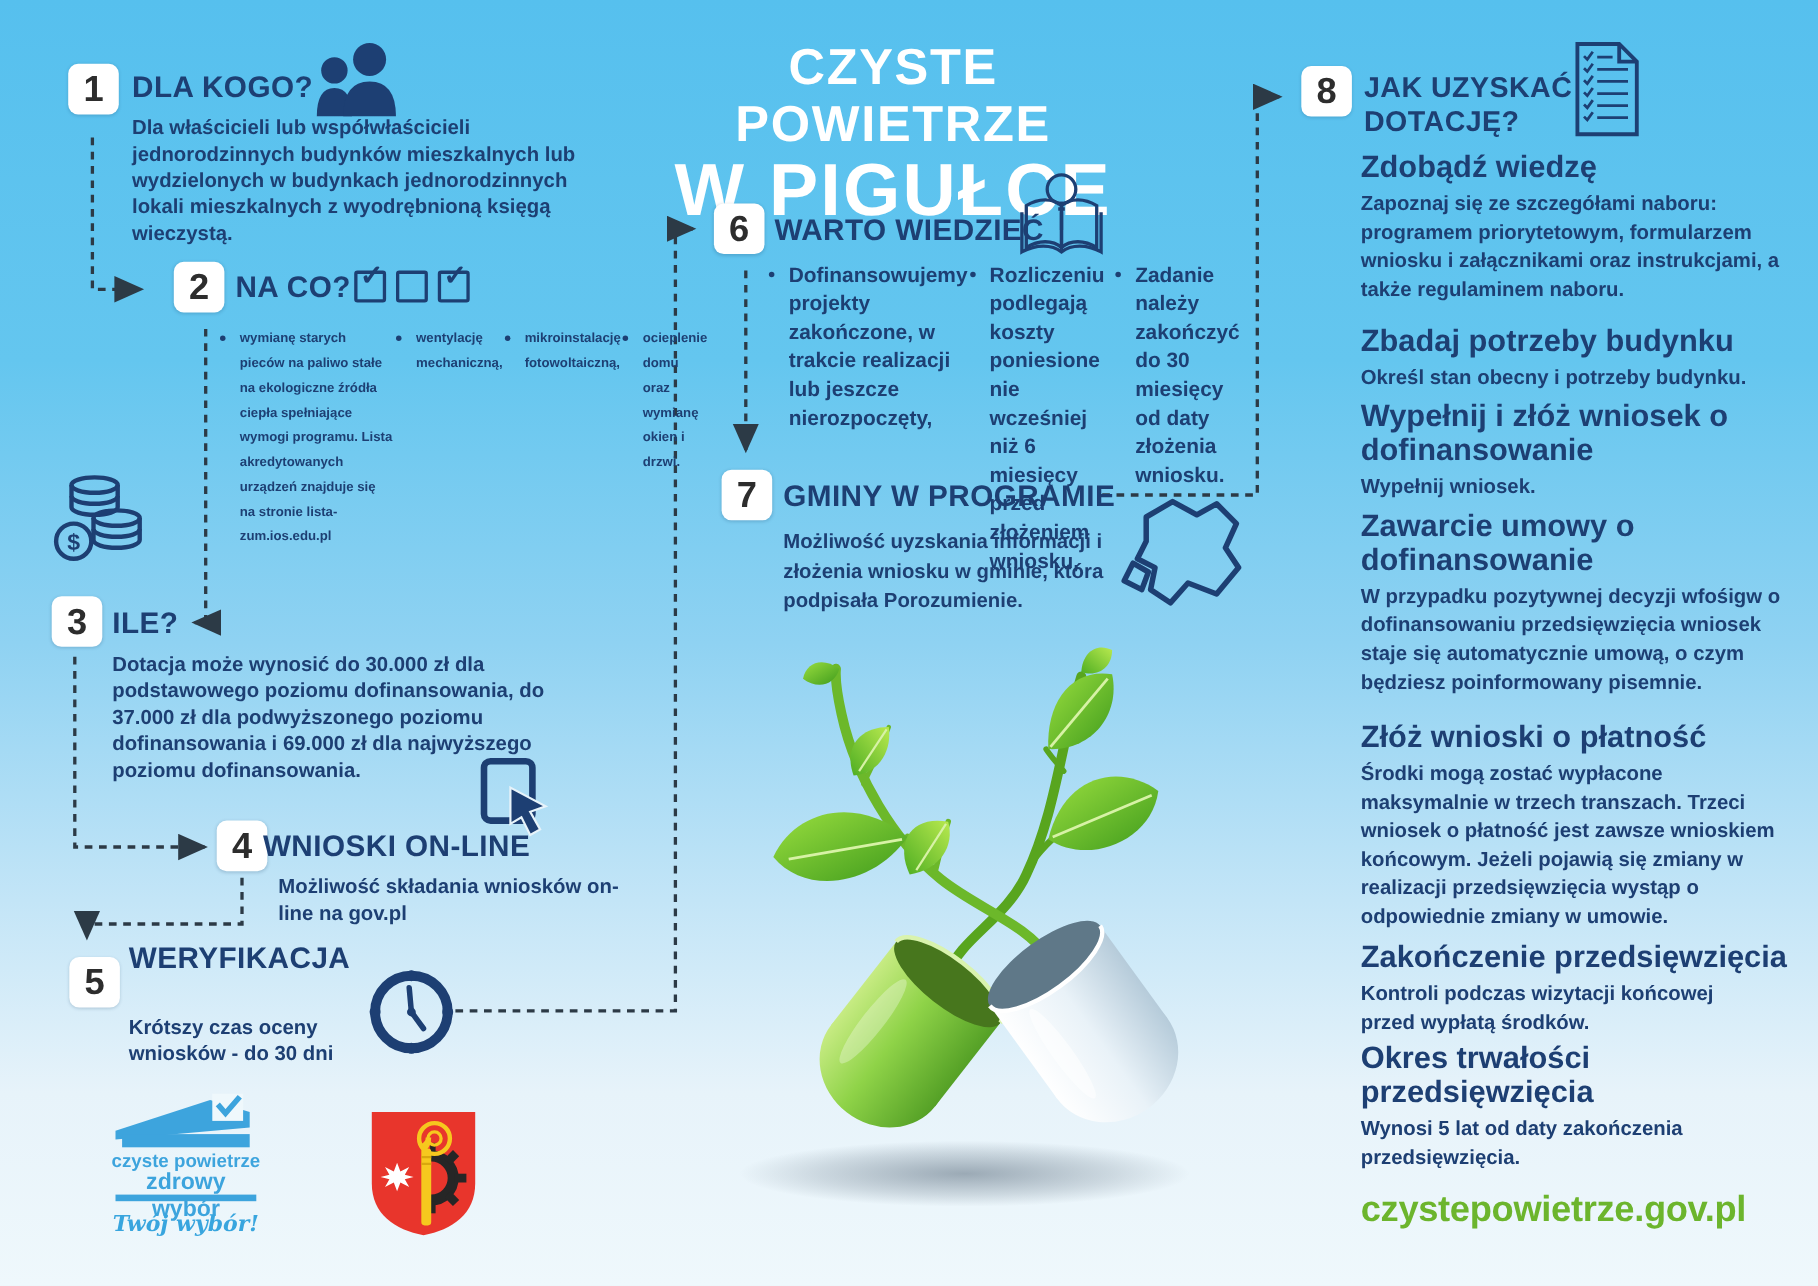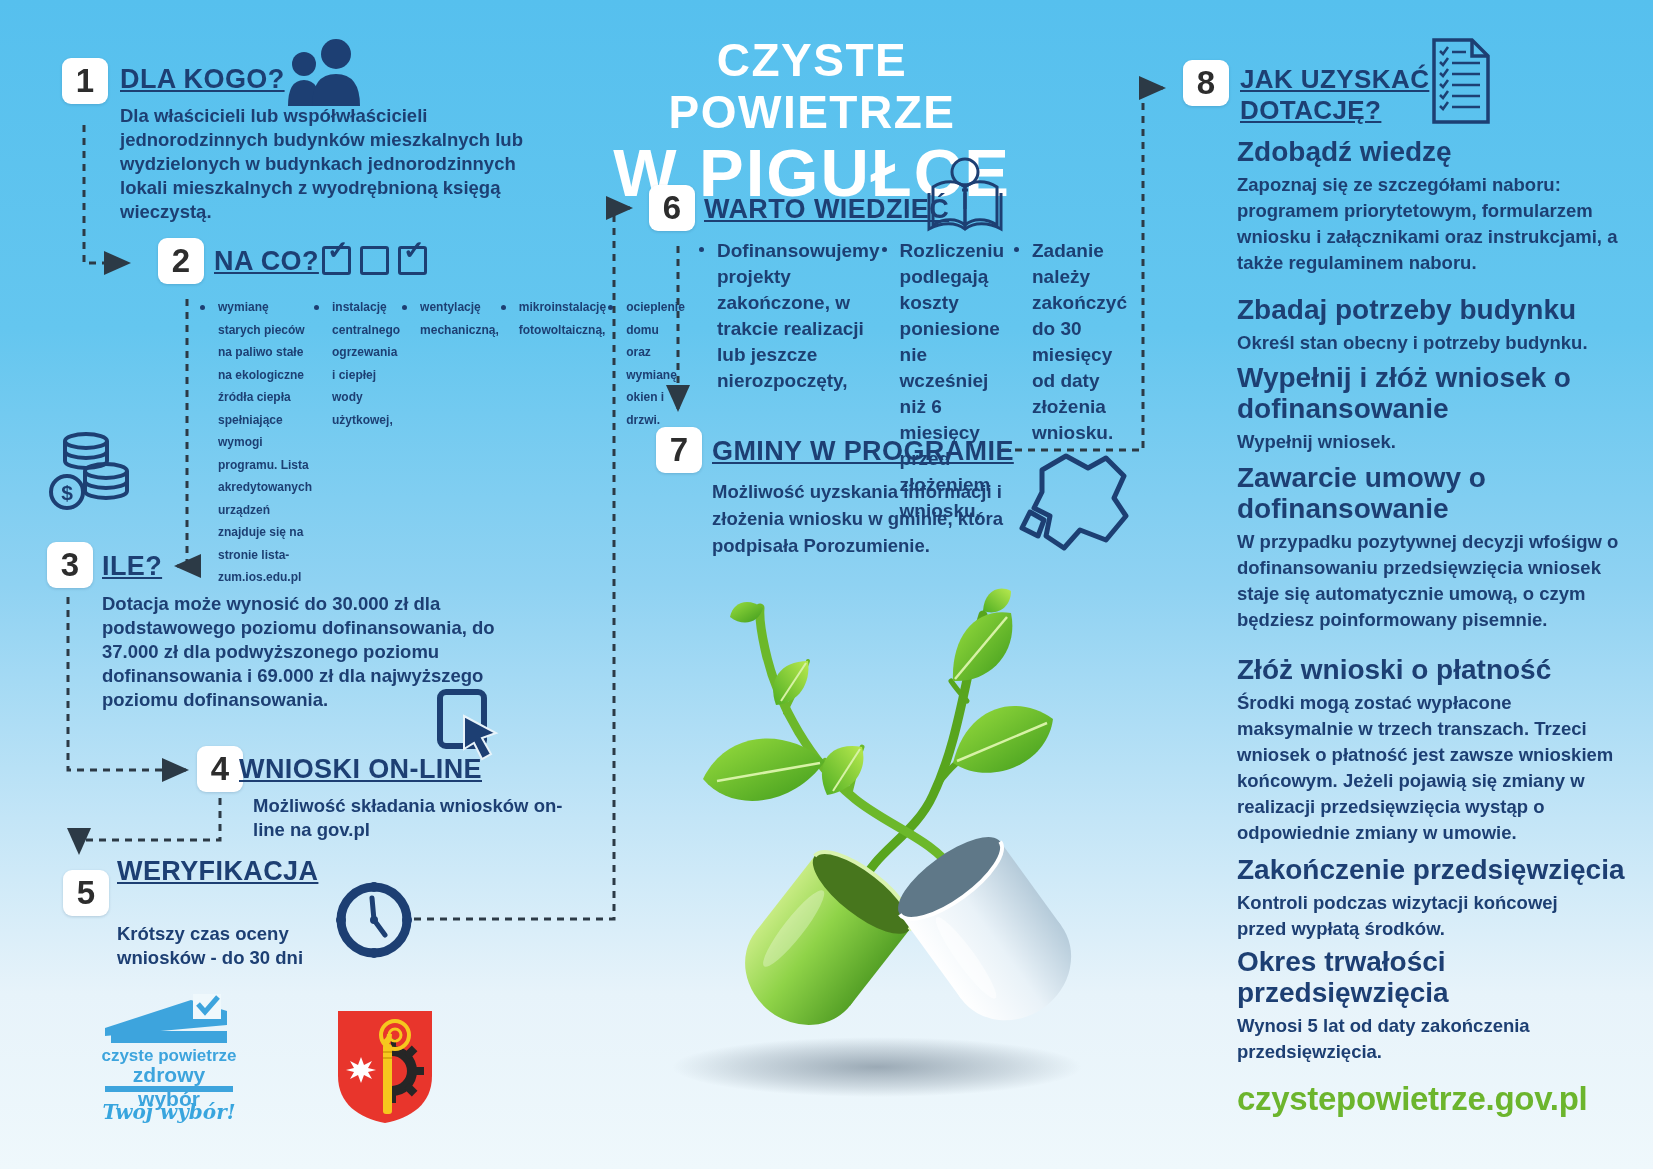--- a/index.html
+++ b/index.html
@@ -3,21 +3,21 @@
 <meta charset="utf-8">
 <style>
   html,body{margin:0;padding:0;background:#dfeef7;}
   .stage{position:relative;width:1653px;height:1169px;overflow:hidden;
     background:linear-gradient(180deg,#56c0ee 0%,#64c6ef 28%,#8fd2f2 50%,#c3e5f7 70%,#e7f3fa 85%,#eff8fc 100%);
     font-family:"Liberation Sans",sans-serif;}
   .abs{position:absolute;}
   .numbox{position:absolute;width:46px;height:46px;background:#ffffff;border-radius:9px;
     display:flex;align-items:center;justify-content:center;font-size:33px;font-weight:800;color:#2d2d2d;
     box-shadow:0 1px 3px rgba(10,50,90,.18);}
-  .h{position:absolute;color:#1d3f73;font-weight:800;font-size:27px;letter-spacing:.4px;white-space:nowrap;text-decoration:underline;}
+  .h{position:absolute;color:#1d3f73;font-weight:800;font-size:27px;letter-spacing:.4px;white-space:nowrap;}
   .txt{position:absolute;color:#1d3f73;font-weight:700;font-size:18.5px;line-height:24px;}
   .blist{position:absolute;display:flex;flex-direction:row;color:#1d3f73;font-weight:700;}
   .bi{display:flex;align-items:flex-start;}
   .bi .dot{flex:0 0 auto;width:5px;height:5px;border-radius:50%;background:#1d3f73;margin:9px 13px 0 2px;}
   .s2list{font-size:12px;line-height:22.5px;width:445px;}
   .s6list{font-size:19px;line-height:26px;width:430px;}
   .cbrow{position:absolute;display:flex;gap:9px;}
   .cbx{width:23px;height:23px;border:3.5px solid #1d3f73;border-radius:3px;position:relative;}
   .cbx .ck{position:absolute;left:2px;top:-12px;color:#1d3f73;font-size:26px;font-weight:900;line-height:1;}
   .title{position:absolute;left:578px;top:34px;width:468px;text-align:center;color:#ffffff;font-weight:800;}
@@ -78,24 +78,20 @@
       </span>
     <span class="cbx"></span>
     <span class="cbx">
         <span class="ck">✓</span>
       </span>
   </div>
   <div class="blist s2list" style="left:198px;top:296px">
     <div class="bi">
         <span class="dot"></span>
         <span>wymianę starych pieców na paliwo stałe na ekologiczne źródła ciepła spełniające wymogi programu. Lista akredytowanych urządzeń znajduje się na stronie lista-zum.ios.edu.pl</span>
-      </div>
-    <div class="bi">
-        <span class="dot"></span>
-        <span>instalację centralnego ogrzewania i ciepłej wody użytkowej,</span>
       </div>
     <div class="bi">
         <span class="dot"></span>
         <span>wentylację mechaniczną,</span>
       </div>
     <div class="bi">
         <span class="dot"></span>
         <span>mikroinstalację fotowoltaiczną,</span>
       </div>
     <div class="bi">

